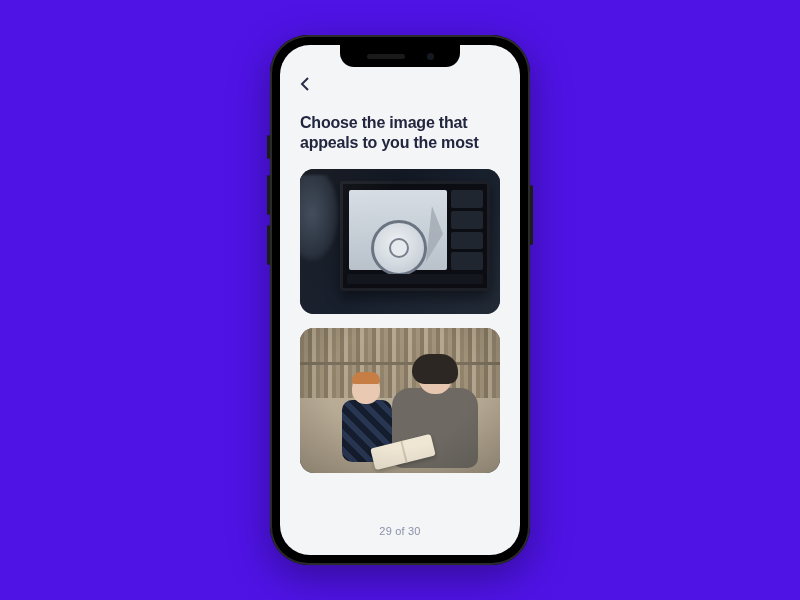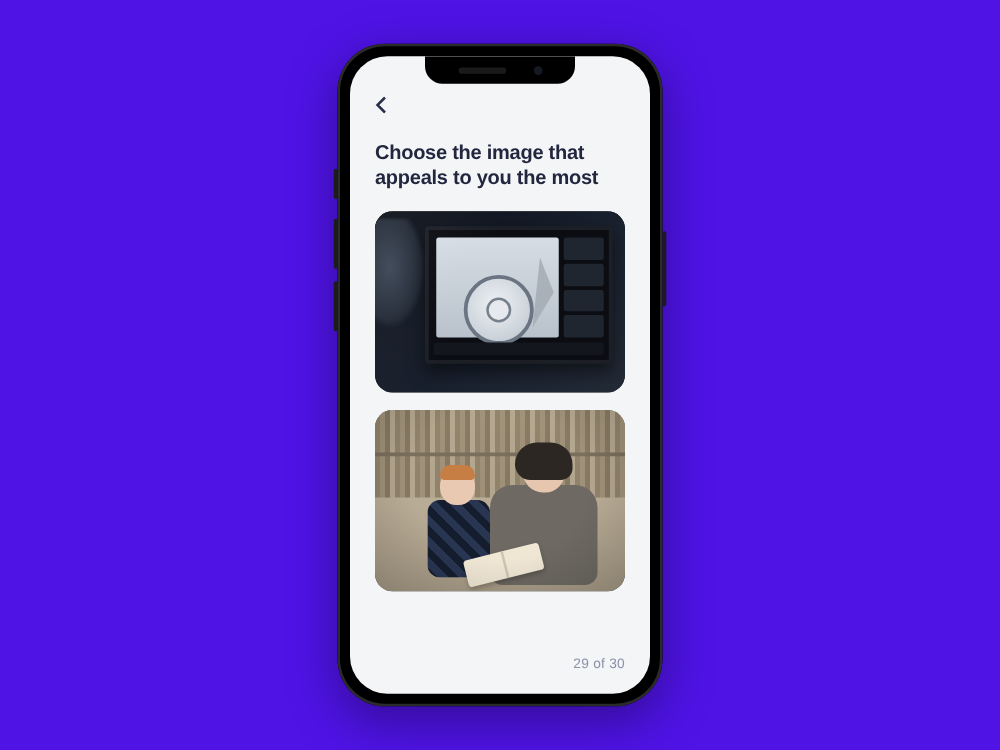--- a/index.html
+++ b/index.html
@@ -171,21 +171,21 @@
   }
   .img2-book{
     position:absolute; left:72px; bottom:10px; width:62px; height:22px;
     background:#efe6d4; border-radius:3px; transform: rotate(-14deg);
     box-shadow: 0 2px 4px rgba(0,0,0,.25);
   }
   .img2-book::before{ content:""; position:absolute; left:50%; top:0; bottom:0; width:2px; background:#cfc4ad; }
   .img2-vignette{ position:absolute; inset:0; background: radial-gradient(ellipse at 50% 40%, transparent 50%, rgba(0,0,0,.18) 100%); }
 
   .progress {
-    text-align: right;
+    text-align: center;
     font-size: 11px;
     color: #8a90a8;
     padding-top: 14px;
     letter-spacing: .2px;
   }
 </style>
 </head>
 <body>
 
 <div class="phone-frame">

